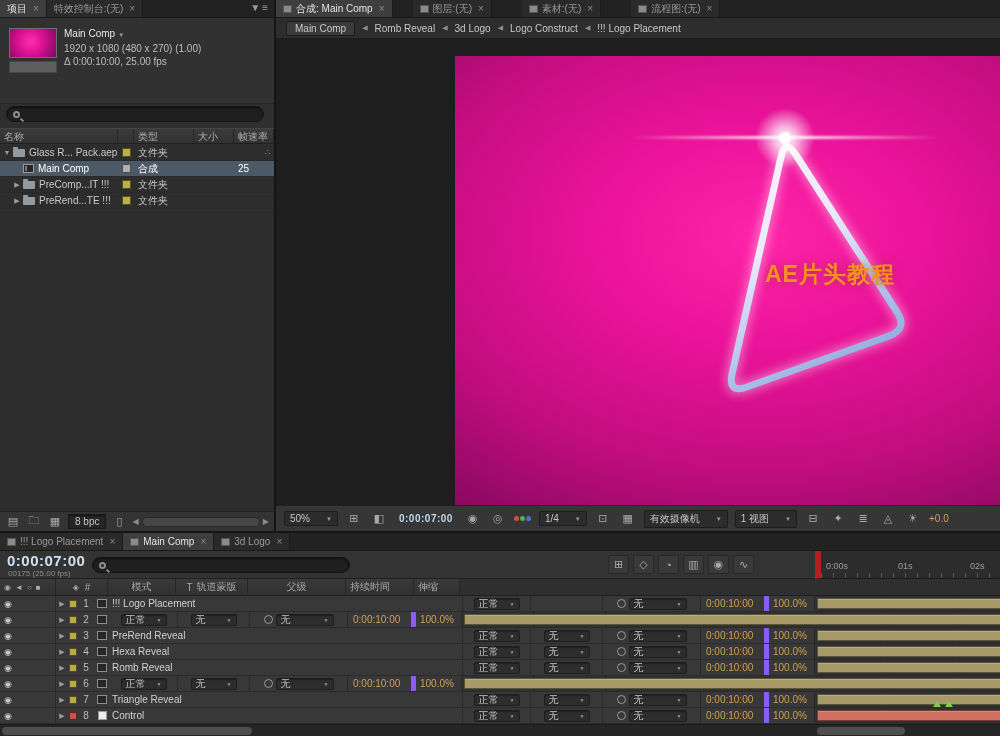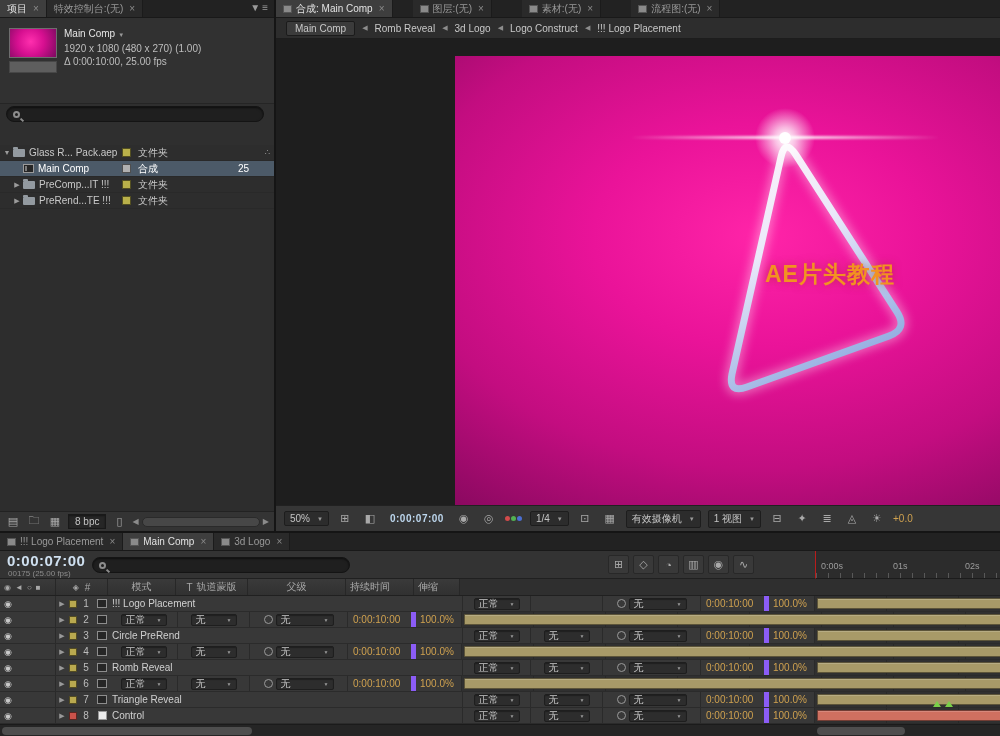--- a/index.html
+++ b/index.html
@@ -59,35 +59,35 @@
 
 .crumbbar{position:absolute;top:18px;left:0;right:0;height:21px;background:#2d2d2d;border-bottom:1px solid #1d1d1d;display:flex;align-items:center;padding:0 10px;font-size:10px;color:#c8c8c8;gap:7px}
 .crumb-first{border:1px solid #1b1b1b;background:#3b3b3b;padding:1px 8px;border-radius:2px}
 .crumb-sep{color:#8d8d8d;font-size:7px}
 .viewer{position:absolute;top:39px;left:0;right:0;bottom:26px;background:#1e1e1e;overflow:hidden}
 .comp-canvas{position:absolute;left:179px;top:17px;right:0;bottom:0;overflow:hidden;background:radial-gradient(ellipse 640px 430px at 56% 40%,#ff24a8 0%,#ea1399 26%,#c30d80 54%,#8c0961 78%,#5f0748 100%)}
 .flare{position:absolute;left:175px;top:80px;width:310px;height:3px;background:linear-gradient(90deg,transparent,rgba(255,255,255,.85) 45%,rgba(255,255,255,.95) 52%,transparent);filter:blur(1px)}
 .tri{position:absolute;left:235px;top:48px}
 .overlay-text{position:absolute;left:310px;top:203px;font-size:23px;font-weight:bold;color:#f29221;letter-spacing:1px;text-shadow:0 0 8px rgba(140,50,0,.5)}
 .vtoolbar{position:absolute;left:0;right:0;bottom:0;height:26px;background:#363636;border-top:1px solid #212121;display:flex;align-items:center;padding:0 8px;gap:7px;font-size:10px;color:#c4c4c4}
-.tbtn{display:flex;align-items:center;background:#2c2c2c;border:1px solid #1d1d1d;border-radius:2px;padding:1px 5px;gap:4px;white-space:nowrap}
+.tbtn{display:flex;align-items:center;background:#2c2c2c;border:1px solid #1d1d1d;border-radius:2px;padding:1px 5px;gap:13px;white-space:nowrap}
 .ticon{width:18px;height:16px;display:flex;align-items:center;justify-content:center;color:#a9a9a9;font-size:11px}
 .ttime{color:#bdd7ee;font-weight:bold;padding:0 4px;letter-spacing:.5px}
 .rgb{gap:1px}
 .rgb i{width:5px;height:5px;border-radius:50%;display:block}
 .rgb .r{background:#d24b4b}.rgb .g{background:#52b152}.rgb .b{background:#4b6fd2}
 .exposure{color:#cfa14f}
 
 .tl-controls{position:absolute;top:18px;left:0;right:0;height:28px;background:#333;border-bottom:1px solid #202020}
 .tc-big{position:absolute;left:7px;top:1px;font-size:15px;font-weight:bold;color:#cfe0f0;letter-spacing:.5px}
 .tc-sub{position:absolute;left:8px;top:18px;font-size:8px;color:#8b8b8b}
 .tl-search{position:absolute;left:92px;top:6px;width:258px}
 .tl-icons{position:absolute;left:608px;top:4px;display:flex;gap:4px}
 .tl-icons .ticon{width:21px;height:19px;background:#393939;border:1px solid #282828;border-radius:2px}
-.ruler{position:absolute;left:815px;right:0;top:0;height:28px;background:#2c2c2c;border-left:1px solid #b91c1c;border-bottom:1px solid #1c1c1c}
+.ruler{position:absolute;left:815px;right:0;top:0;height:28px;background:#2c2c2c;border-left:6px solid #b91c1c;border-bottom:1px solid #1c1c1c}
 .rlabel{position:absolute;bottom:7px;font-size:9px;color:#9c9c9c}
 .rticks{position:absolute;bottom:0;left:0;right:0;height:5px;background:repeating-linear-gradient(90deg,#585858 0 1px,transparent 1px 12px)}
 .tl-header{position:absolute;top:46px;left:0;right:0;height:17px;background:linear-gradient(#3a3a3a,#313131);border-bottom:1px solid #202020;display:flex;font-size:10px;color:#a8a8a8}
 .th{padding:0 4px;border-right:1px solid #272727;height:100%;display:flex;align-items:center;overflow:hidden;white-space:nowrap}
 .th-av{width:56px;gap:4px}
 .th-label{width:52px;gap:6px;justify-content:center}
 .th-src{width:355px}
 .th-mode{width:68px;justify-content:center}
 .th-matte{width:72px;gap:4px;justify-content:center}
 .th-parent{width:98px;justify-content:center}
@@ -153,20 +153,27 @@
       </div>
     </div>
 
     <div class="searchrow">
       <div class="searchbox">
         <span class="lens"></span>
         <span></span>
       </div>
     </div>
 
+    <div class="pcols">
+      <div class="pc-name">名称</div>
+      <div class="pc-label"></div>
+      <div class="pc-type">类型</div>
+      <div class="pc-size">大小</div>
+      <div class="pc-rate">帧速率</div>
+    </div>
 
     <div class="pbody">
         <div class="prow">
           <div class="pcell pcell-name" style="padding-left:2px">
             <span class="parr">▼</span>
             <span class="picon folder"></span>
             <span class="pname">Glass R... Pack.aep</span>
           </div>
           <div class="pcell pcell-label">
             <span class="pchip" style="background:#b9b04a"></span>
@@ -484,21 +491,21 @@
             <span class="eye">◉</span>
           </div>
           <div class="c c-arr">▶</div>
           <div class="c c-chip">
             <span class="chip" style="background:#b9a94f"></span>
           </div>
           <div class="c c-num">3</div>
           <div class="c c-licon">
             <span class="licon-comp"></span>
           </div>
-          <div class="c c-name">Circle PreRend</div>
+          <div class="c c-name">PreRend Reveal</div>
           <div class="c c-mode">
             <span class="dd">
               <span class="mv">正常</span>
               <i>▼</i>
             </span>
           </div>
           <div class="c c-matte">
             <span class="dd">
               <span class="tv">无</span>
               <i>▼</i>
@@ -523,20 +530,21 @@
             <span class="eye">◉</span>
           </div>
           <div class="c c-arr">▶</div>
           <div class="c c-chip">
             <span class="chip" style="background:#b9a94f"></span>
           </div>
           <div class="c c-num">4</div>
           <div class="c c-licon">
             <span class="licon-comp"></span>
           </div>
+          <div class="c c-name">Hexa Reveal</div>
           <div class="c c-mode">
             <span class="dd">
               <span class="mv">正常</span>
               <i>▼</i>
             </span>
           </div>
           <div class="c c-matte">
             <span class="dd">
               <span class="tv">无</span>
               <i>▼</i>

